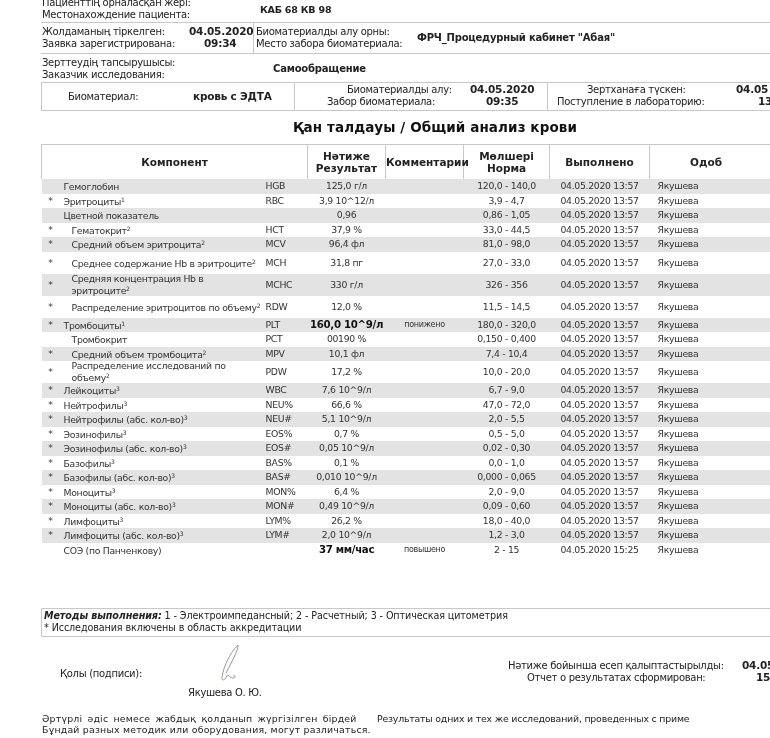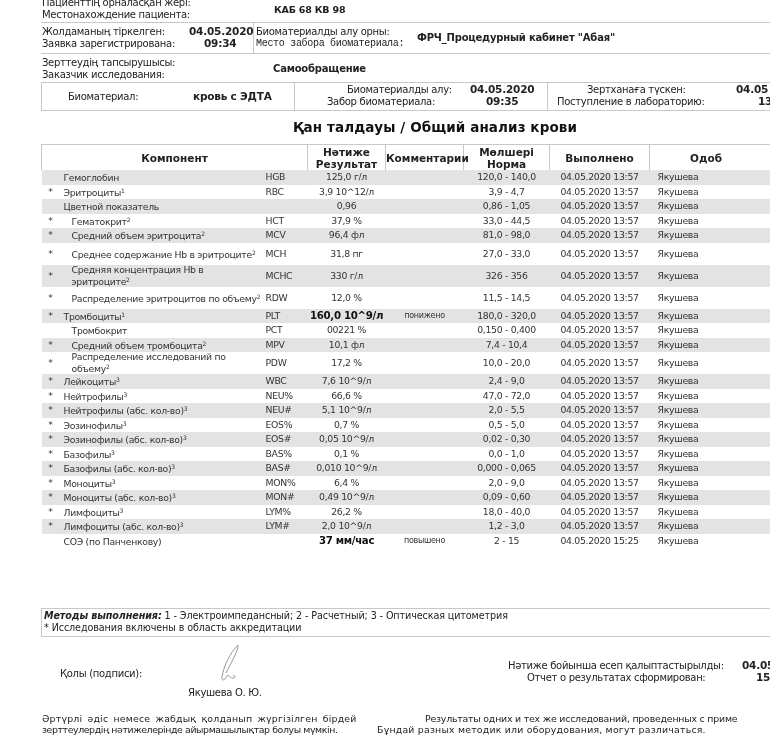--- a/index.html
+++ b/index.html
@@ -11,21 +11,21 @@
   .lbl { font-size: 10px; line-height: 11px; color: #222; letter-spacing: -0.3px; white-space: nowrap; }
   .val { font-size: 10.5px; font-weight: bold; color: #222; white-space: nowrap; letter-spacing: -0.2px; }
   .hline { position: absolute; height: 1px; background: #c8c8c8; }
   .vline { position: absolute; width: 1px; background: #c8c8c8; }
 
   .title { position: absolute; left: 0; width: 770px; top: 119px; text-align: center;
     font-size: 13.5px; font-weight: bold; color: #111; letter-spacing: 0.1px; padding-left: 100px; box-sizing: border-box; }
 
   table.results { position: absolute; left: 41px; top: 144px; border-collapse: collapse; table-layout: fixed; width: 740px; }
   table.results th { font-size: 10.5px; font-weight: bold; color: #222; text-align: center; border-top: 1px solid #c8c8c8;
-    border-right: 1px solid #c8c8c8; height: 25px; line-height: 12px; padding: 0; background: #fff; }
+    border-right: 1px solid #c8c8c8; height: 34px; line-height: 12px; padding: 0; background: #fff; }
   table.results td { font-size: 9.3px; color: #333; padding: 0; height: 14.5px; line-height: 10px; letter-spacing: -0.3px; white-space: nowrap; overflow: hidden; }
   table.results tr.tall td { height: 22px; }
   table.results tr.shade td { background: #e3e3e3; }
   td.star { width: 18px; text-align: center; font-size: 10px; }
   td.name { padding-left: 4px !important; white-space: normal !important; line-height: 10px; }
   td.name.ind { padding-left: 12px !important; }
   td.code { text-align: left; padding-left: 4px !important; }
   td.res { text-align: center; }
   td.res.bold { font-weight: bold; font-size: 10.2px; color: #111; }
   td.com { text-align: center; font-size: 8px !important; }
@@ -40,31 +40,31 @@
 
   .disclaimer { position: absolute; left: 42px; top: 713px; width: 740px; font-size: 9.4px; line-height: 11px; color: #222; white-space: nowrap; overflow: hidden; letter-spacing: 0.2px; }
 </style>
 </head>
 <body>
 
 <div>
 
   <div class="abs lbl" style="left:42px; top:-3px;">Пациенттің орналасқан жері:</div>
   <div class="abs lbl" style="left:42px; top:9px;">Местонахождение пациента:</div>
-  <div class="abs val" style="left:274px; top:4px; font-size:9.5px;">КАБ 68 КВ 98</div>
+  <div class="abs val" style="left:260px; top:4px; font-size:9.5px;">КАБ 68 КВ 98</div>
 
   <div class="hline" style="left:41px; top:22px; width:729px;"></div>
 
   <div class="abs lbl" style="left:42px; top:26px;">Жолдаманың тіркелген:</div>
   <div class="abs lbl" style="left:42px; top:38px;">Заявка зарегистрирована:</div>
   <div class="abs val" style="left:189px; top:25px;">04.05.2020</div>
   <div class="abs val" style="left:204px; top:37px;">09:34</div>
   <div class="vline" style="left:253px; top:22px; height:31px;"></div>
   <div class="abs lbl" style="left:256px; top:26px;">Биоматериалды алу орны:</div>
-  <div class="abs lbl" style="left:256px; top:38px;font-family:Liberation Mono, monospace;">Место забора биоматериала:</div>
+  <div class="abs lbl" style="left:256px; top:38px;">Место забора биоматериала:</div>
   <div class="abs val" style="left:417px; top:32px; font-size:10px;">ФРЧ_Процедурный кабинет "Абая"</div>
 
   <div class="hline" style="left:41px; top:53px; width:729px;"></div>
 
   <div class="abs lbl" style="left:42px; top:57px;">Зерттеудің тапсырушысы:</div>
   <div class="abs lbl" style="left:42px; top:69px;">Заказчик исследования:</div>
   <div class="abs val" style="left:273px; top:63px; font-size:10px;">Самообращение</div>
 
   <div class="hline" style="left:41px; top:82px; width:729px;"></div>
 
@@ -196,21 +196,21 @@
         <td class="res bold">160,0 10^9/л</td>
         <td class="com">понижено</td>
         <td class="norm">180,0 - 320,0</td>
         <td class="done">04.05.2020 13:57</td>
         <td class="appr">Якушева</td>
       </tr>
       <tr>
         <td class="star"></td>
         <td class="name ind"><span>Тромбокрит</span><sup></sup></td>
         <td class="code">PCT</td>
-        <td class="res">00221 %</td>
+        <td class="res">00190 %</td>
         <td class="com"></td>
         <td class="norm">0,150 - 0,400</td>
         <td class="done">04.05.2020 13:57</td>
         <td class="appr">Якушева</td>
       </tr>
       <tr class="shade">
         <td class="star">*</td>
         <td class="name ind"><span>Средний объем тромбоцита</span><sup>2</sup></td>
         <td class="code">MPV</td>
         <td class="res">10,1 фл</td>
@@ -228,21 +228,21 @@
         <td class="norm">10,0 - 20,0</td>
         <td class="done">04.05.2020 13:57</td>
         <td class="appr">Якушева</td>
       </tr>
       <tr class="shade">
         <td class="star">*</td>
         <td class="name"><span>Лейкоциты</span><sup>3</sup></td>
         <td class="code">WBC</td>
         <td class="res">7,6 10^9/л</td>
         <td class="com"></td>
-        <td class="norm">2,4 - 9,0</td>
+        <td class="norm">6,7 - 9,0</td>
         <td class="done">04.05.2020 13:57</td>
         <td class="appr">Якушева</td>
       </tr>
       <tr>
         <td class="star">*</td>
         <td class="name"><span>Нейтрофилы</span><sup>3</sup></td>
         <td class="code">NEU%</td>
         <td class="res">66,6 %</td>
         <td class="com"></td>
         <td class="norm">47,0 - 72,0</td>
@@ -364,19 +364,18 @@
 <div class="abs lbl" style="left:188px; top:687px; font-size:10px;">Якушева О. Ю.</div>
 
 <div class="abs lbl" style="left:508px; top:660px; font-size:10px;">Нәтиже бойынша есеп қалыптастырылды:</div>
 <div class="abs lbl" style="left:527px; top:672px; font-size:10px;">Отчет о результатах сформирован:</div>
 <div class="abs val" style="left:742px; top:659px;">04.05</div>
 <div class="abs val" style="left:756px; top:671px;">15</div>
 
 <div class="disclaimer">
   <div style="display:flex;">
     <span style="width:335px; display:inline-block; word-spacing:2px;">Әртүрлі  әдіс  немесе  жабдық  қолданып  жүргізілген  бірдей</span>
-    <span style="letter-spacing:-0.2px;margin-left:48px;">Результаты одних и тех же исследований, проведенных с приме</span>
+    <span style="letter-spacing:-0.2px;">Результаты одних и тех же исследований, проведенных с приме</span>
   </div>
   <div style="display:flex;">
-    <span style="width:335px; display:inline-block; letter-spacing:-0.4px;">зерттеулердің нәтижелерінде айырмашылықтар болуы мүмкін.</span>
     <span>Бұндай  разных  методик  или  оборудования,  могут  различаться.</span>
   </div>
 </div>
 
 </body></html>

